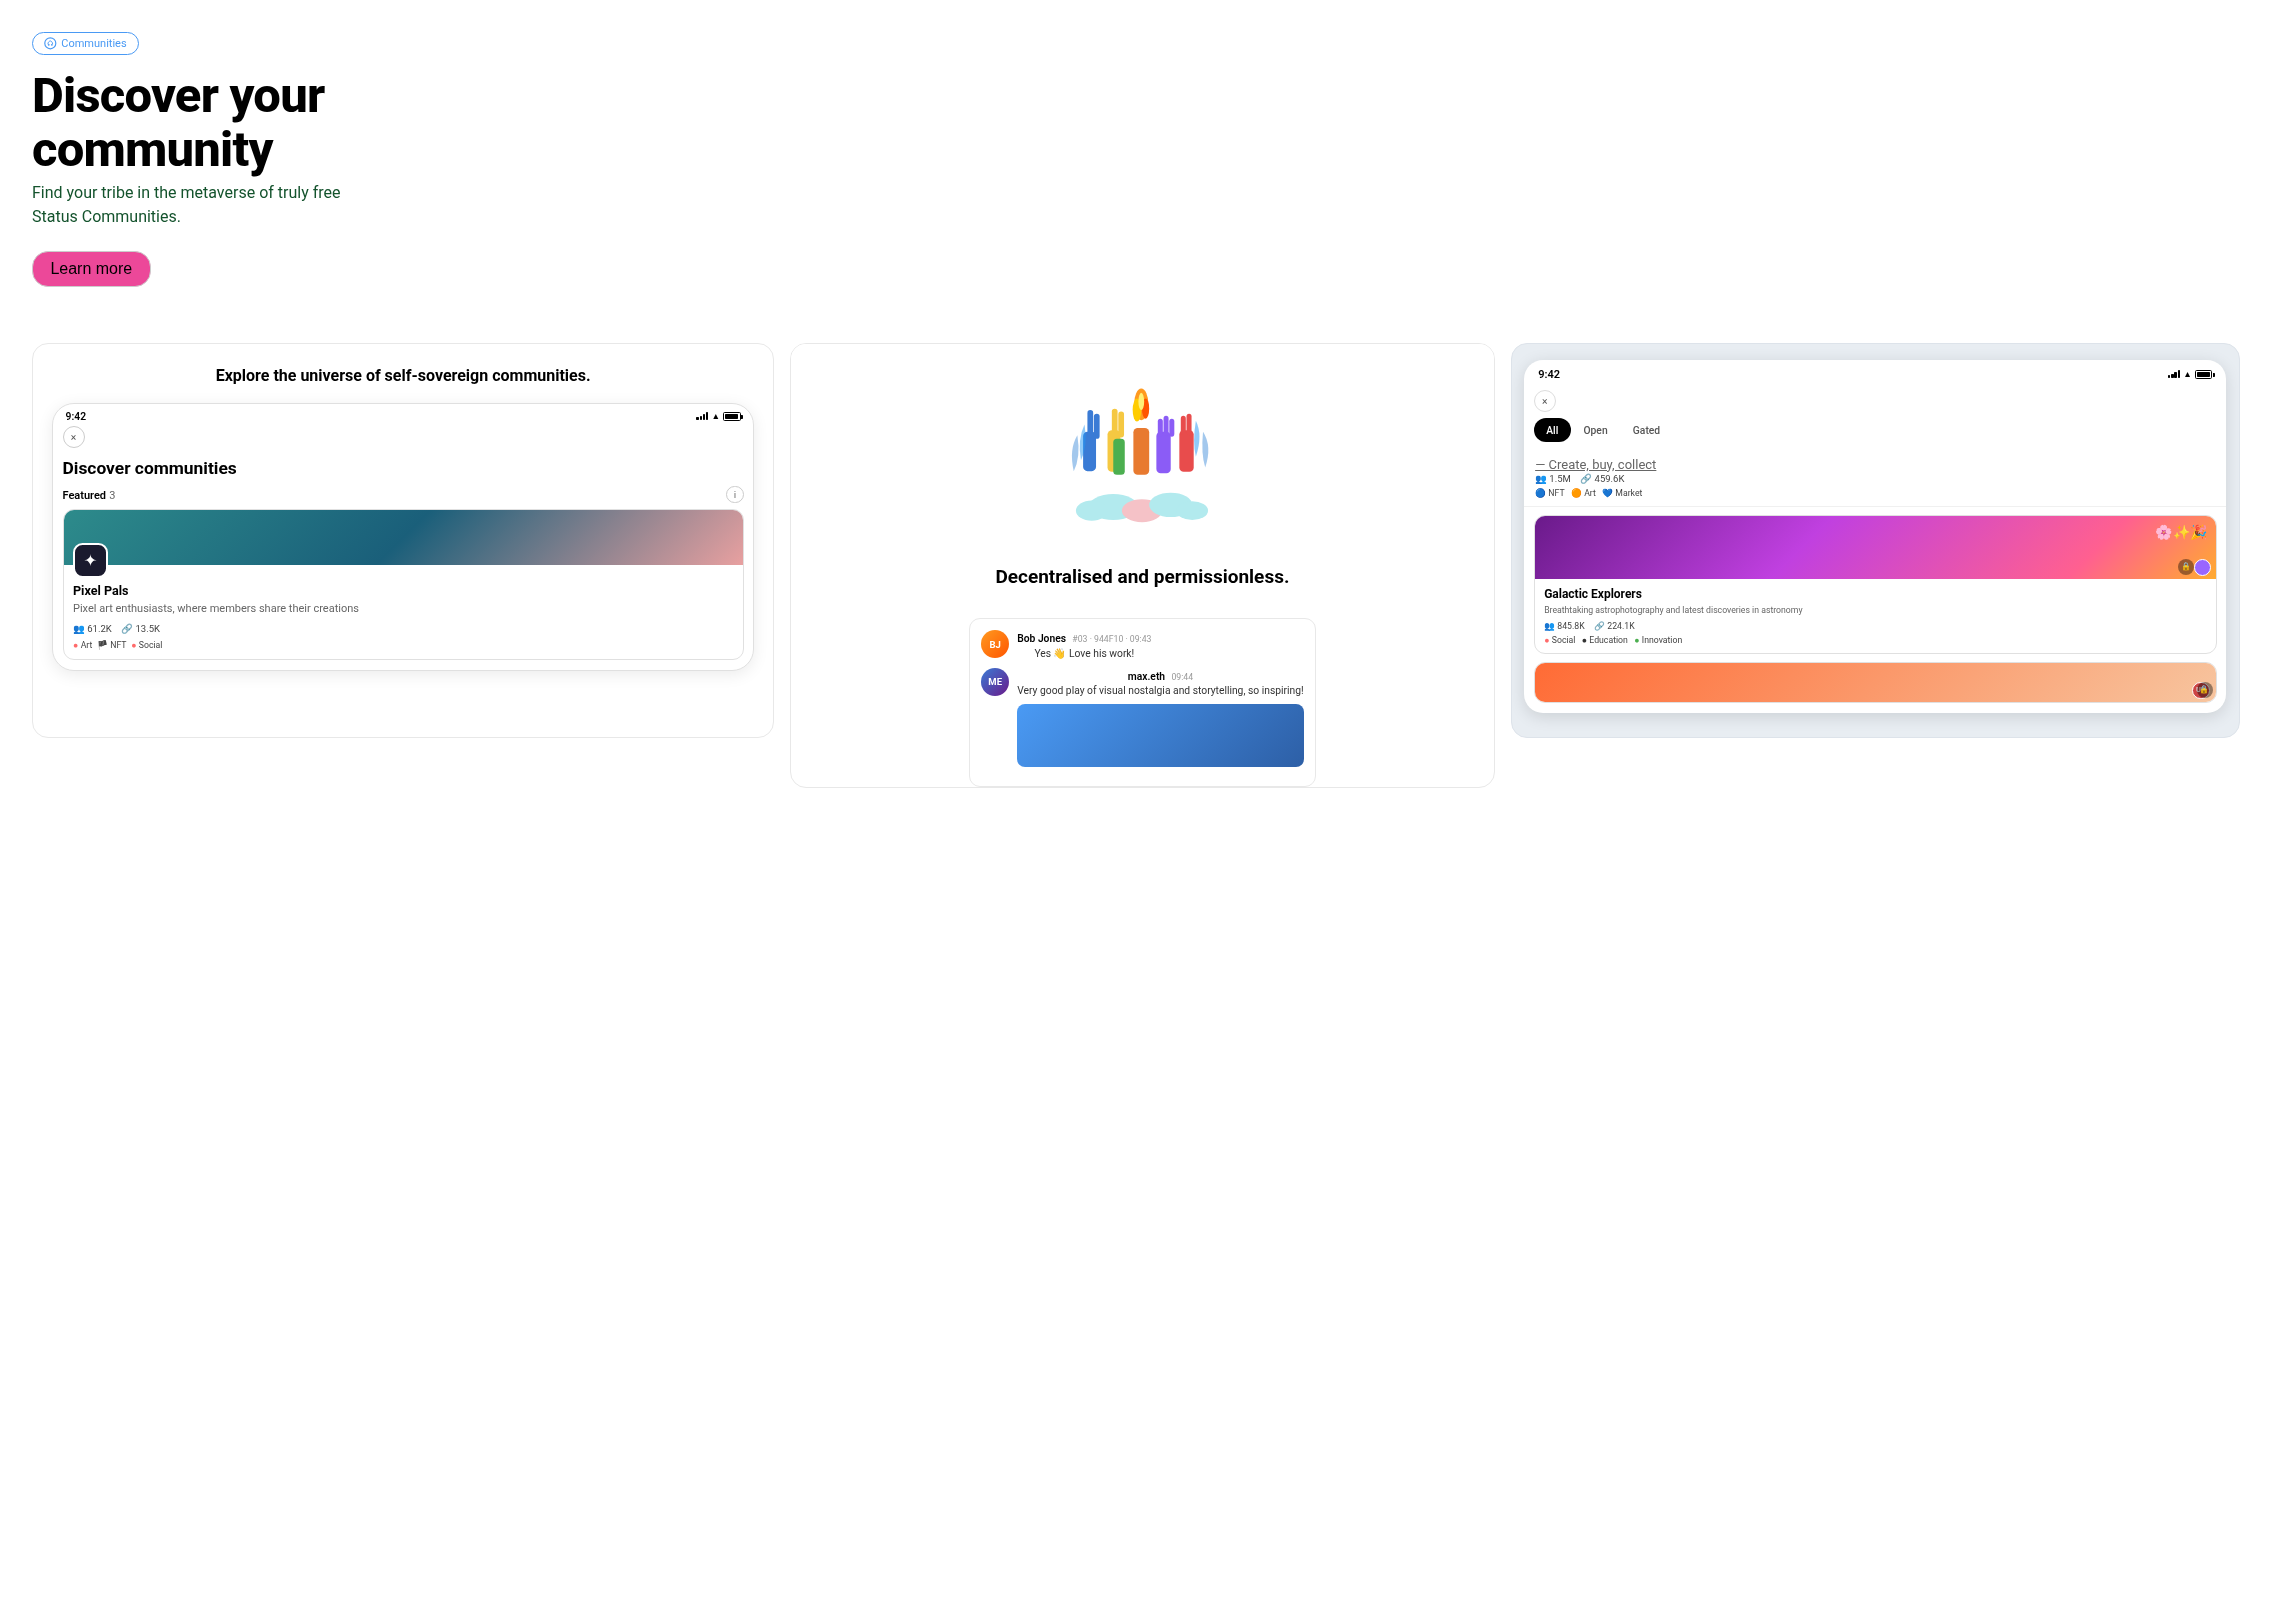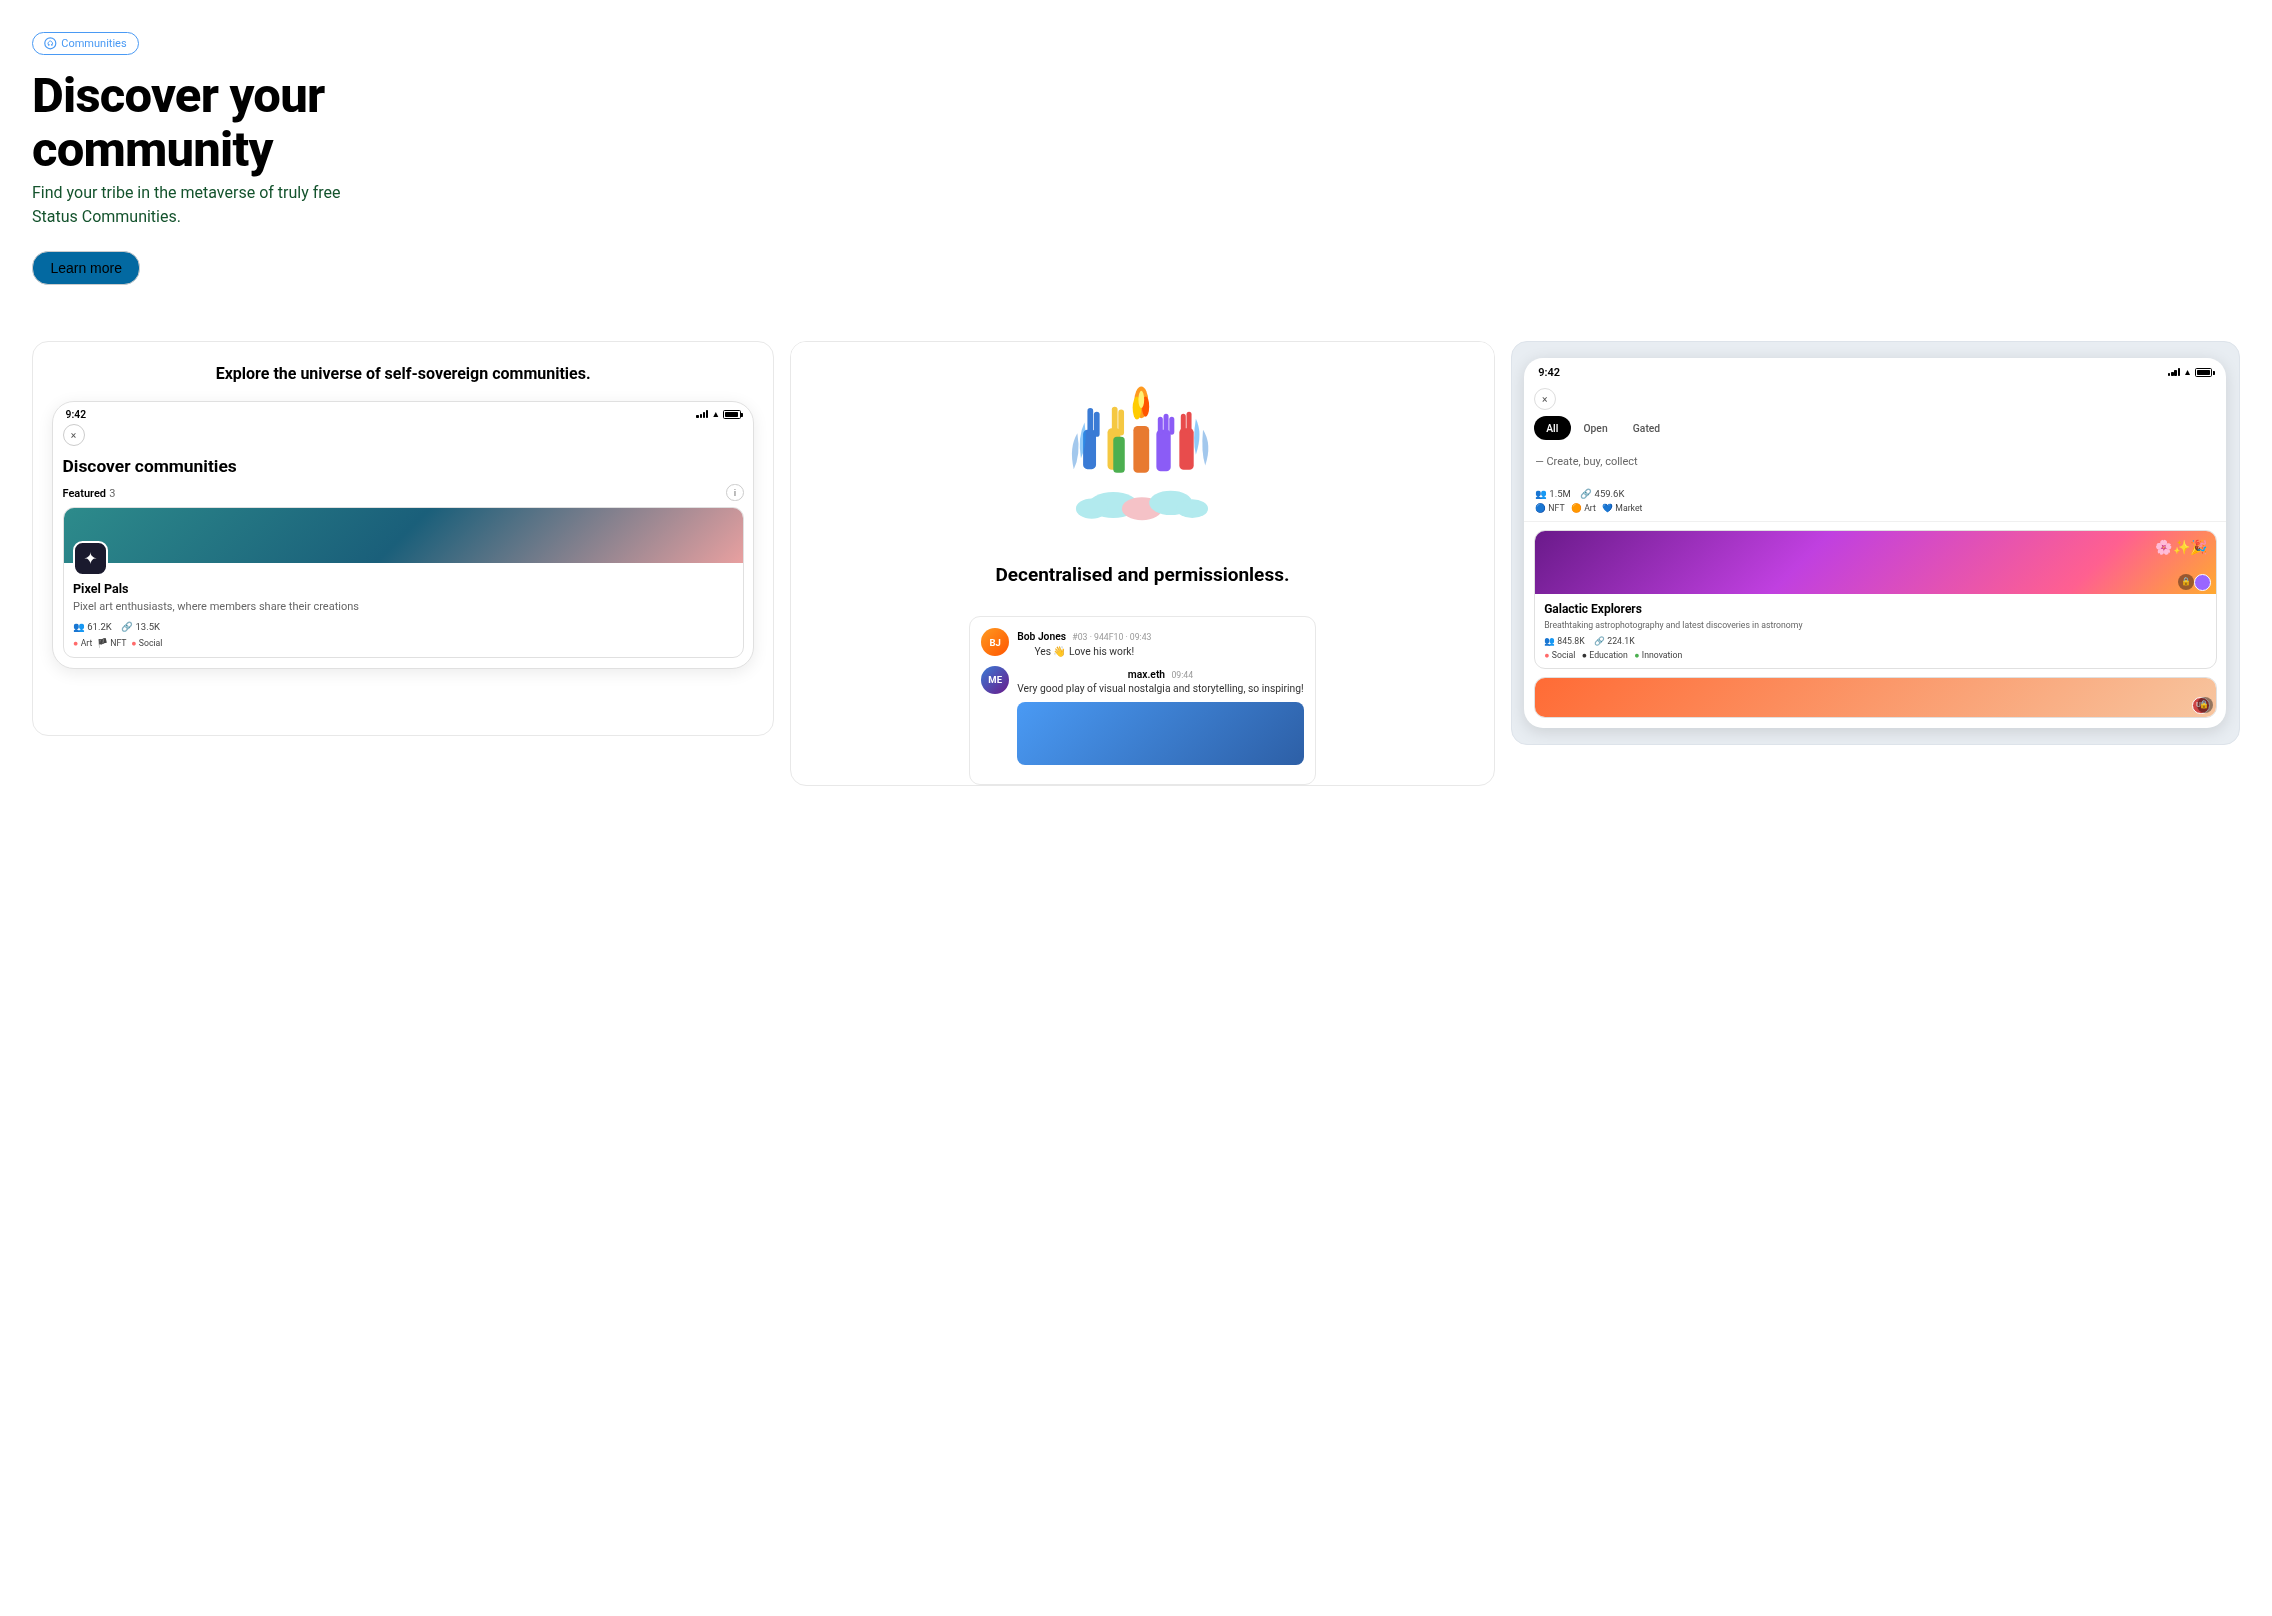--- a/index.html
+++ b/index.html
@@ -52,23 +52,23 @@
       line-height: 1.5;
       margin-bottom: 22px;
       max-width: 316px;
     }
 
     .learn-more-btn {
       display: inline-block;
       border: 1.2px solid #ccc;
       border-radius: 16px;
       padding: 8px 17.4px;
-      font-size: 14px;
-      color: #000;
-      background: #0369a1;
+      font-size: 16px;
+      color: #000;
+      background: #ec4899;
       cursor: pointer;
       font-weight: 500;
     }
 
     
     .cards-section {
       display: flex;
       gap: 16px;
       padding: 32px 32px 32px 32px;
       align-items: flex-start;
@@ -400,23 +400,24 @@
       margin: 4.7px 9.5px;
       cursor: pointer;
     }
 
     .community-list-item {
       padding: 8px 11px;
       border-bottom: 0.8px solid #f0f0f0;
     }
 
     .community-list-meta {
-      font-size: 11px;
+      font-size: 13px;
       color: #666;
-      margin-bottom: 20px;
+      margin-bottom: 1px;
+      text-decoration: underline;
     }
 
     .community-list-stats {
       display: flex;
       gap: 9.5px;
       font-size: 9.5px;
       color: #444;
       margin-bottom: 4.7px;
     }
 

